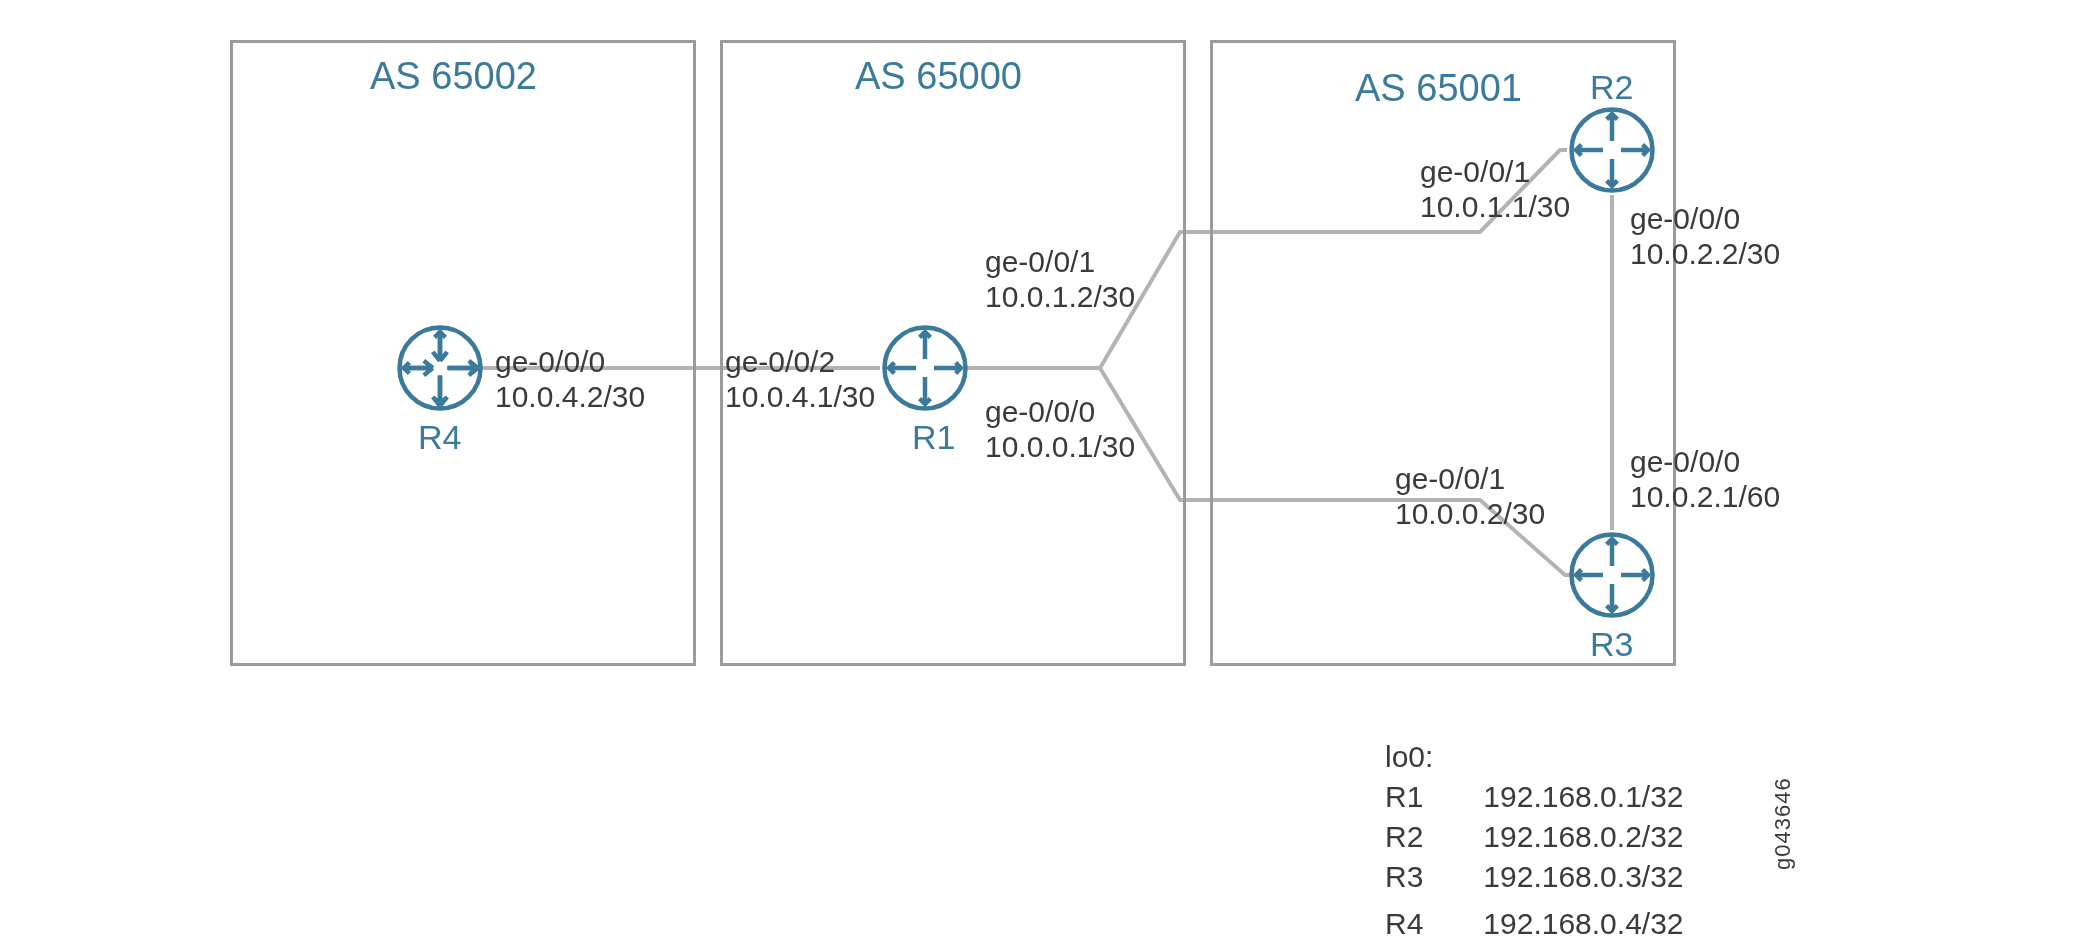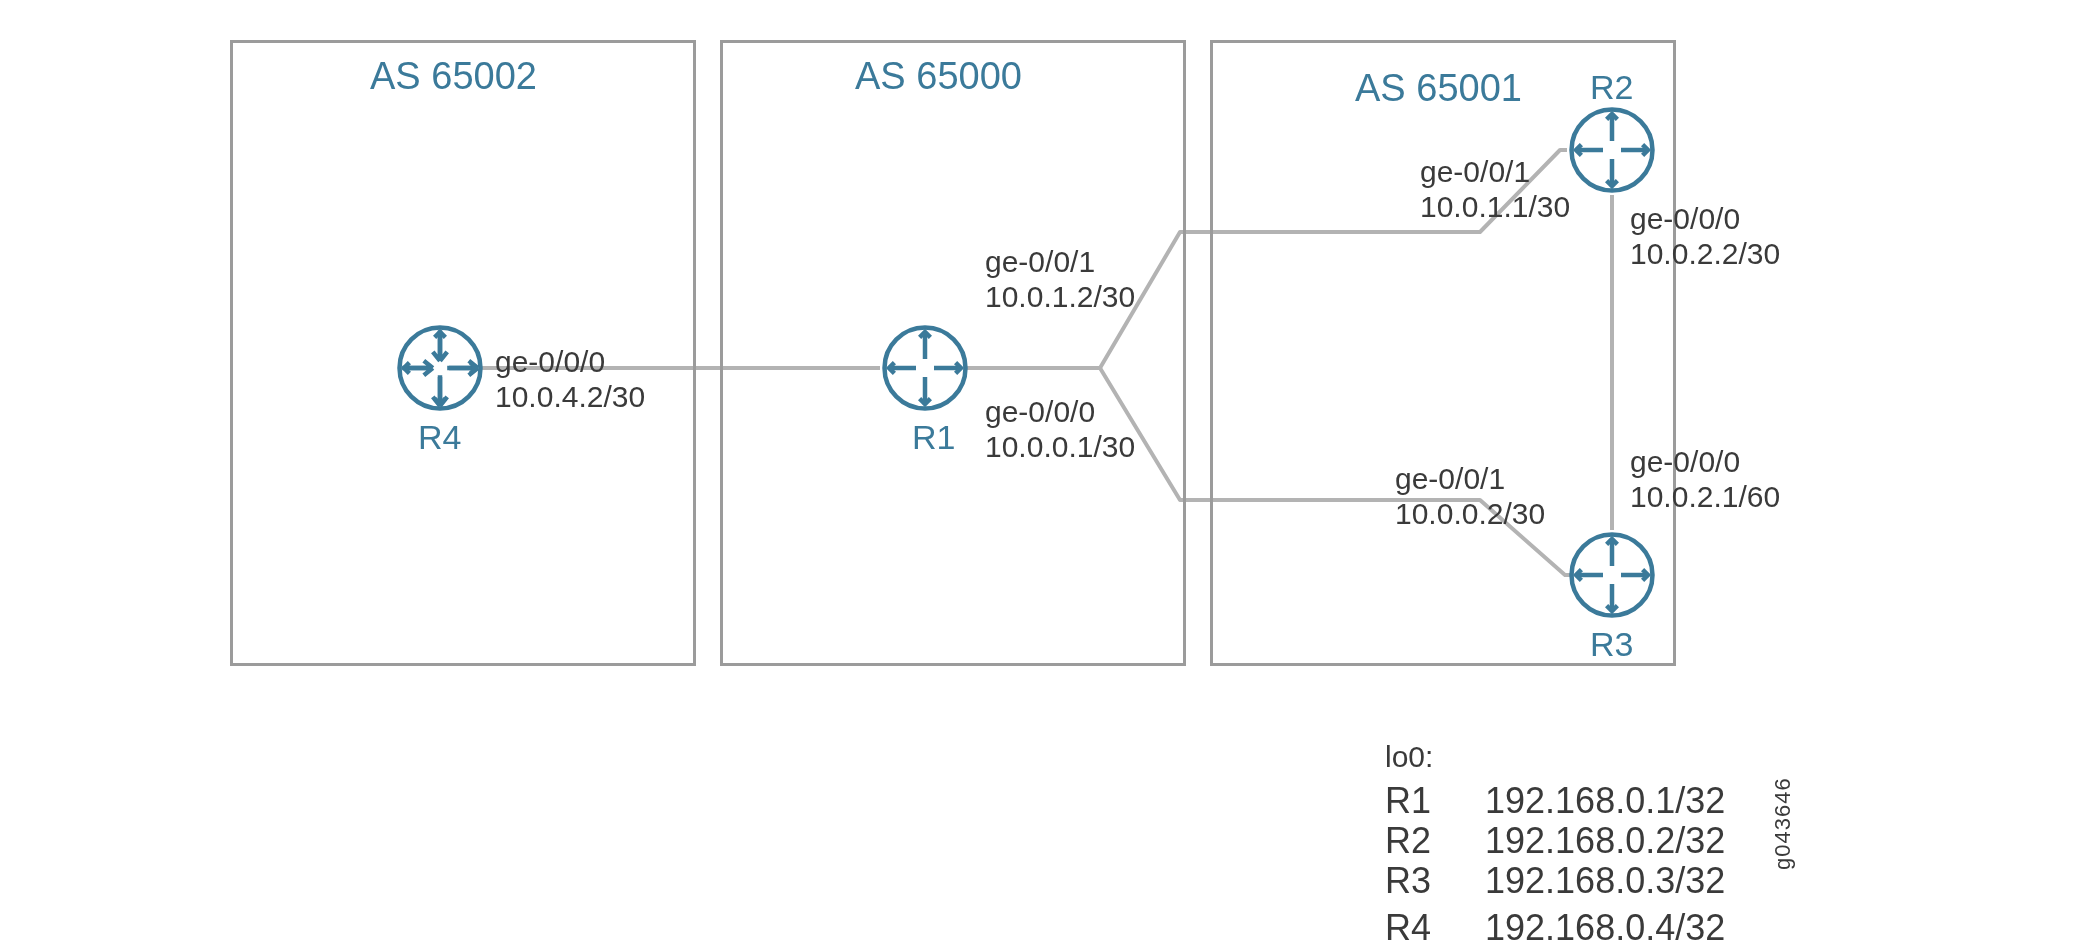--- a/index.html
+++ b/index.html
@@ -12,21 +12,21 @@
   .router{position:absolute;width:90px;height:90px;}
   .router svg{width:100%;height:100%;display:block;}
   .router-label{position:absolute;font-size:34px;font-weight:400;color:#3b7a9a;}
   
   .intf{position:absolute;font-size:30px;font-weight:400;color:#3a3a3a;line-height:1.15;white-space:nowrap;}
   
   svg.links{position:absolute;top:0;left:0;width:2100px;height:948px;pointer-events:none;}
   .link{stroke:#b3b3b3;stroke-width:4;fill:none;stroke-linejoin:round;}
   
   .lo-title{position:absolute;font-size:30px;font-weight:400;color:#3a3a3a;text-align:right;}
-  .lo-row{position:absolute;font-size:36px;font-weight:400;color:#3a3a3a;}
+  .lo-row{position:absolute;font-size:30px;font-weight:400;color:#3a3a3a;}
   .lo-row span.rn{display:inline-block;width:90px;}
   
   .figid{position:absolute;font-size:22px;color:#3a3a3a;letter-spacing:1px;}
 </style>
 </head>
 <body>
 
 <div class="stage">
 
   <svg class="links">
@@ -121,20 +121,24 @@
       </g>
     </svg>
   </div>
   <div class="router-label" style="left:1590px; top:625px;">R3</div>
 
   <div class="intf" style="left:495px; top:345px;">
     <span>ge-0/0/0</span><br>
     <span>10.0.4.2/30</span>
   </div>
 
+  <div class="intf" style="left:725px; top:345px;">
+    <span>ge-0/0/2</span><br>
+    <span>10.0.4.1/30</span>
+  </div>
 
   <div class="intf" style="left:985px; top:245px;">
     <span>ge-0/0/1</span><br>
     <span>10.0.1.2/30</span>
   </div>
 
   <div class="intf" style="left:985px; top:395px;">
     <span>ge-0/0/0</span><br>
     <span>10.0.0.1/30</span>
   </div>

